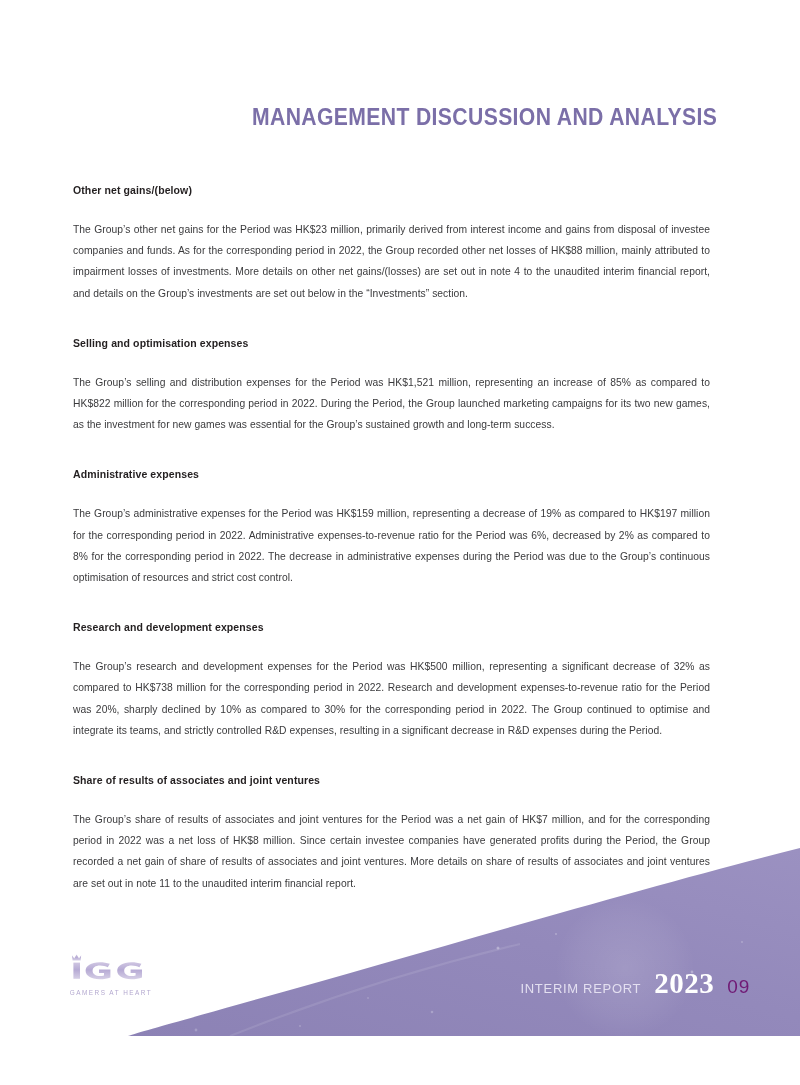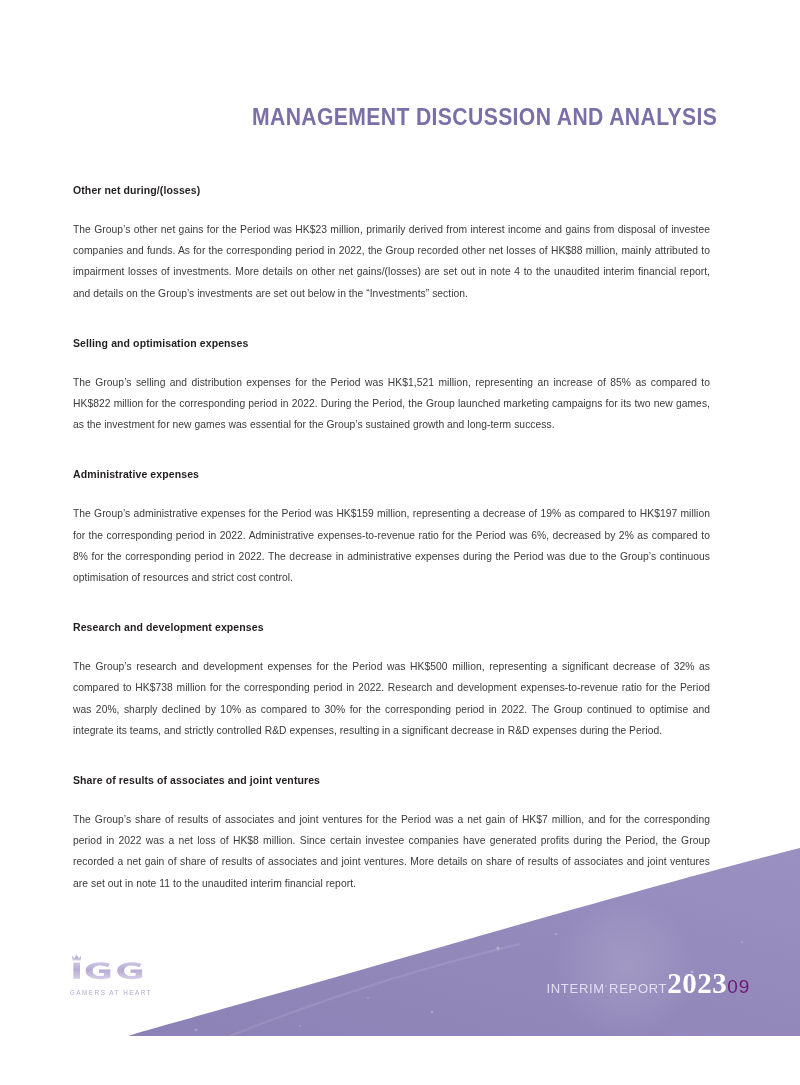--- a/index.html
+++ b/index.html
@@ -73,20 +73,21 @@
     pointer-events: none;
   }
 
   
   .footer-text {
     position: absolute;
     right: 50px;
     bottom: 36px;
     display: flex;
     align-items: baseline;
+    gap: 13px;
     white-space: nowrap;
   }
   .interim-label {
     font-size: 13px;
     font-weight: normal;
     letter-spacing: 0.7px;
     color: #e3dff0;
   }
   .year-label {
     font-size: 29px;
@@ -121,21 +122,21 @@
 </head>
 <body>
 
 <div class="page">
 
   <div class="doc-title">MANAGEMENT DISCUSSION AND ANALYSIS</div>
 
   <div class="content">
 
     <div>
-      <p class="sec-heading">Other net during/(losses)</p>
+      <p class="sec-heading">Other net gains/(below)</p>
       <div class="gap-head-para"></div>
       <p class="sec-para">The Group’s other net gains for the Period was HK$23 million, primarily derived from interest income and gains from disposal of investee companies and funds. As for the corresponding period in 2022, the Group recorded other net losses of HK$88 million, mainly attributed to impairment losses of investments. More details on other net gains/(losses) are set out in note 4 to the unaudited interim financial report, and details on the Group’s investments are set out below in the “Investments” section.</p>
     </div>
     <div class="gap-para-head"></div>
 
     <div>
       <p class="sec-heading">Selling and optimisation expenses</p>
       <div class="gap-head-para"></div>
       <p class="sec-para">The Group’s selling and distribution expenses for the Period was HK$1,521 million, representing an increase of 85% as compared to HK$822 million for the corresponding period in 2022. During the Period, the Group launched marketing campaigns for its two new games, as the investment for new games was essential for the Group’s sustained growth and long-term success.</p>
     </div>

